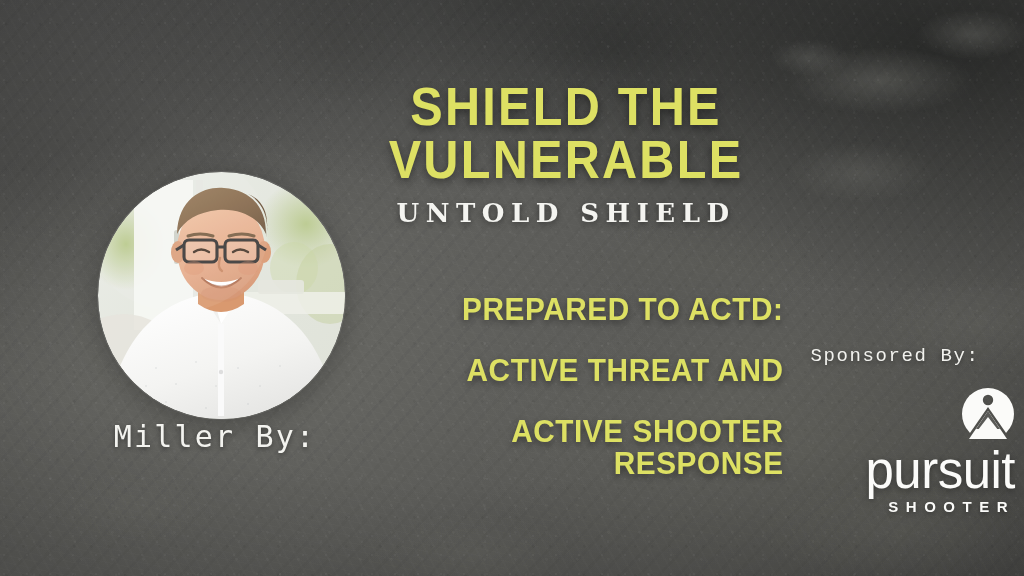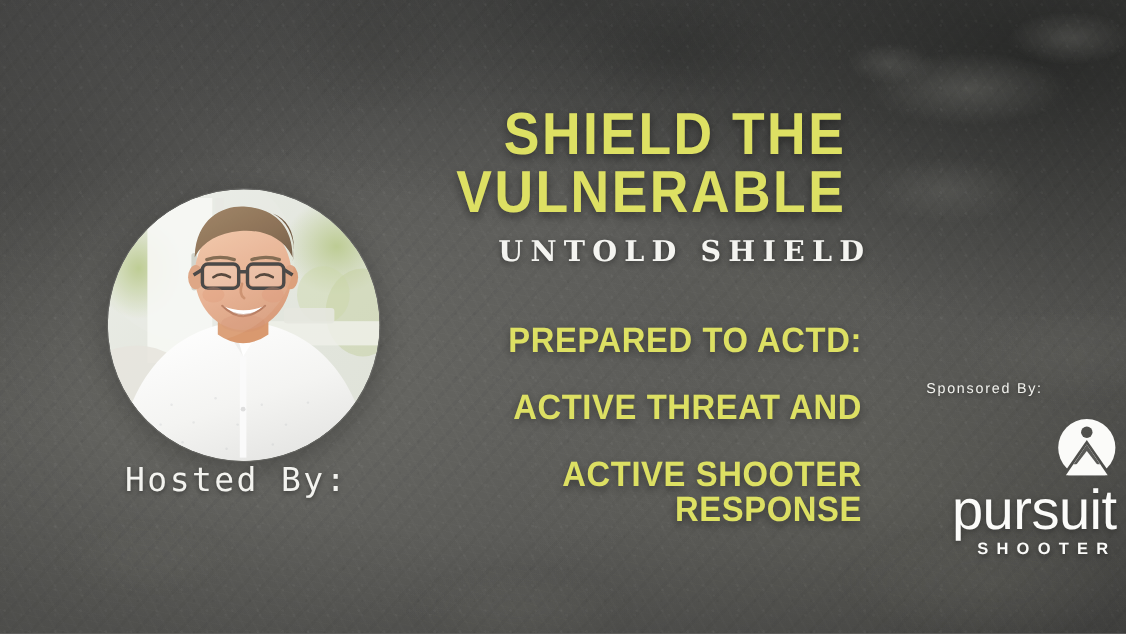--- a/index.html
+++ b/index.html
@@ -82,22 +82,22 @@
     font-size:30px; letter-spacing:2.2px; line-height:1.28;
     text-shadow:0 2px 5px rgba(0,0,0,.40);
   }
   .host-name{
     font-size:33px; letter-spacing:2.4px; line-height:1.30; margin-top:8px;
     text-shadow:0 2px 5px rgba(0,0,0,.40);
   }
 
   
   .show-block{
-    position:absolute; left:340px; top:96px; width:452px;
-    text-align:right;
+    position:absolute; left:340px; top:80px; width:452px;
+    text-align:center;
   }
   .show-title{
     color:#dde063;
     font-family:"Liberation Sans Narrow","Liberation Sans", sans-serif;
     font-weight:700;
     font-size:54px;
     line-height:0.98;
     letter-spacing:2.5px;
     transform:scaleX(.90);
     text-shadow:0 3px 9px rgba(0,0,0,.42);
@@ -131,22 +131,22 @@
   }
   .episode-block .ep-line:last-child{ margin-bottom:0; }
 
   
   .sponsor-block{
     position:absolute; left:775px; top:345px; width:240px;
     text-align:center;
   }
   .sponsor-label{
     color:#f2f2ee;
-    font-family:Liberation Sans, sans-serif;
-    font-size:13px; letter-spacing:1.6px;
+    font-family:Liberation Mono, monospace;
+    font-size:19px; letter-spacing:1.6px;
     text-shadow:0 2px 5px rgba(0,0,0,.40);
   }
   .sponsor-logo{
     margin-top:20px;
     display:flex; flex-direction:column; align-items:flex-end;
   }
   .logo-mark{ display:block; width:54px; height:54px; }
   .logo-word{
     margin-top:4px;
     color:#fbfbf9;
@@ -290,21 +290,21 @@
         <ellipse cx="150" cy="96" rx="10" ry="7" fill="#dd9270" opacity=".35"></ellipse>
 
         <ellipse cx="123" cy="122" rx="20" ry="8" fill="#cf8e6c" opacity=".3"></ellipse>
 
         <ellipse cx="80" cy="60" rx="90" ry="80" fill="#ffffff" opacity=".08"></ellipse>
       </g>
     </svg>
   </div>
 
   <div class="host-block">
-    <div class="host-label">Hosted By:</div>
+    <div class="host-label">Miller By:</div>
   </div>
 
   <div class="show-block">
     <div class="show-title">
       <span class="line">SHIELD THE</span>
       <span class="line">VULNERABLE</span>
     </div>
     <div class="show-sub">UNTOLD SHIELD</div>
   </div>
 

